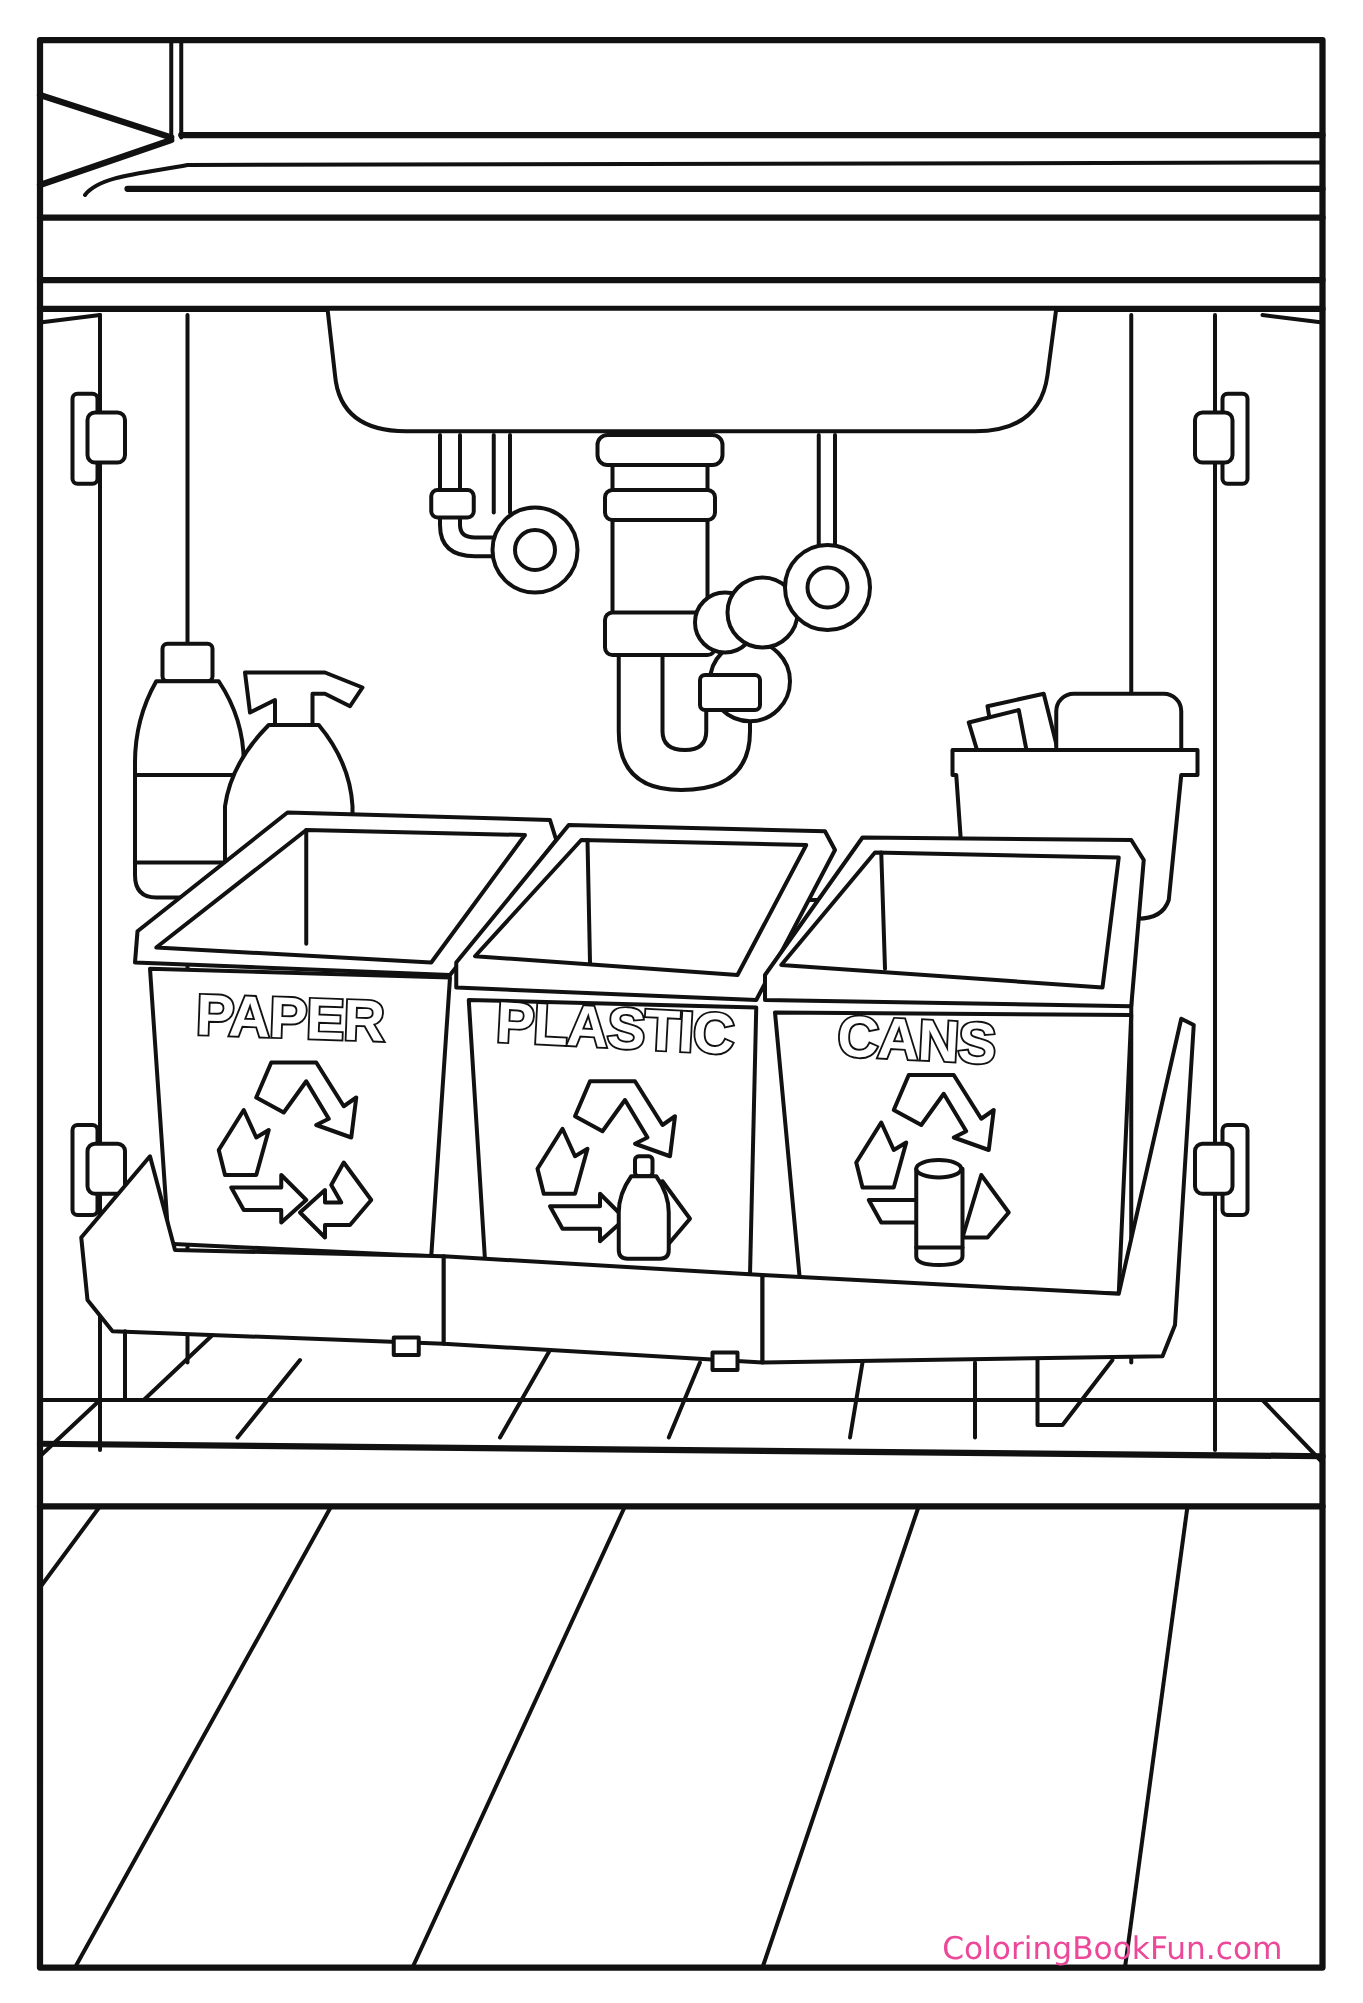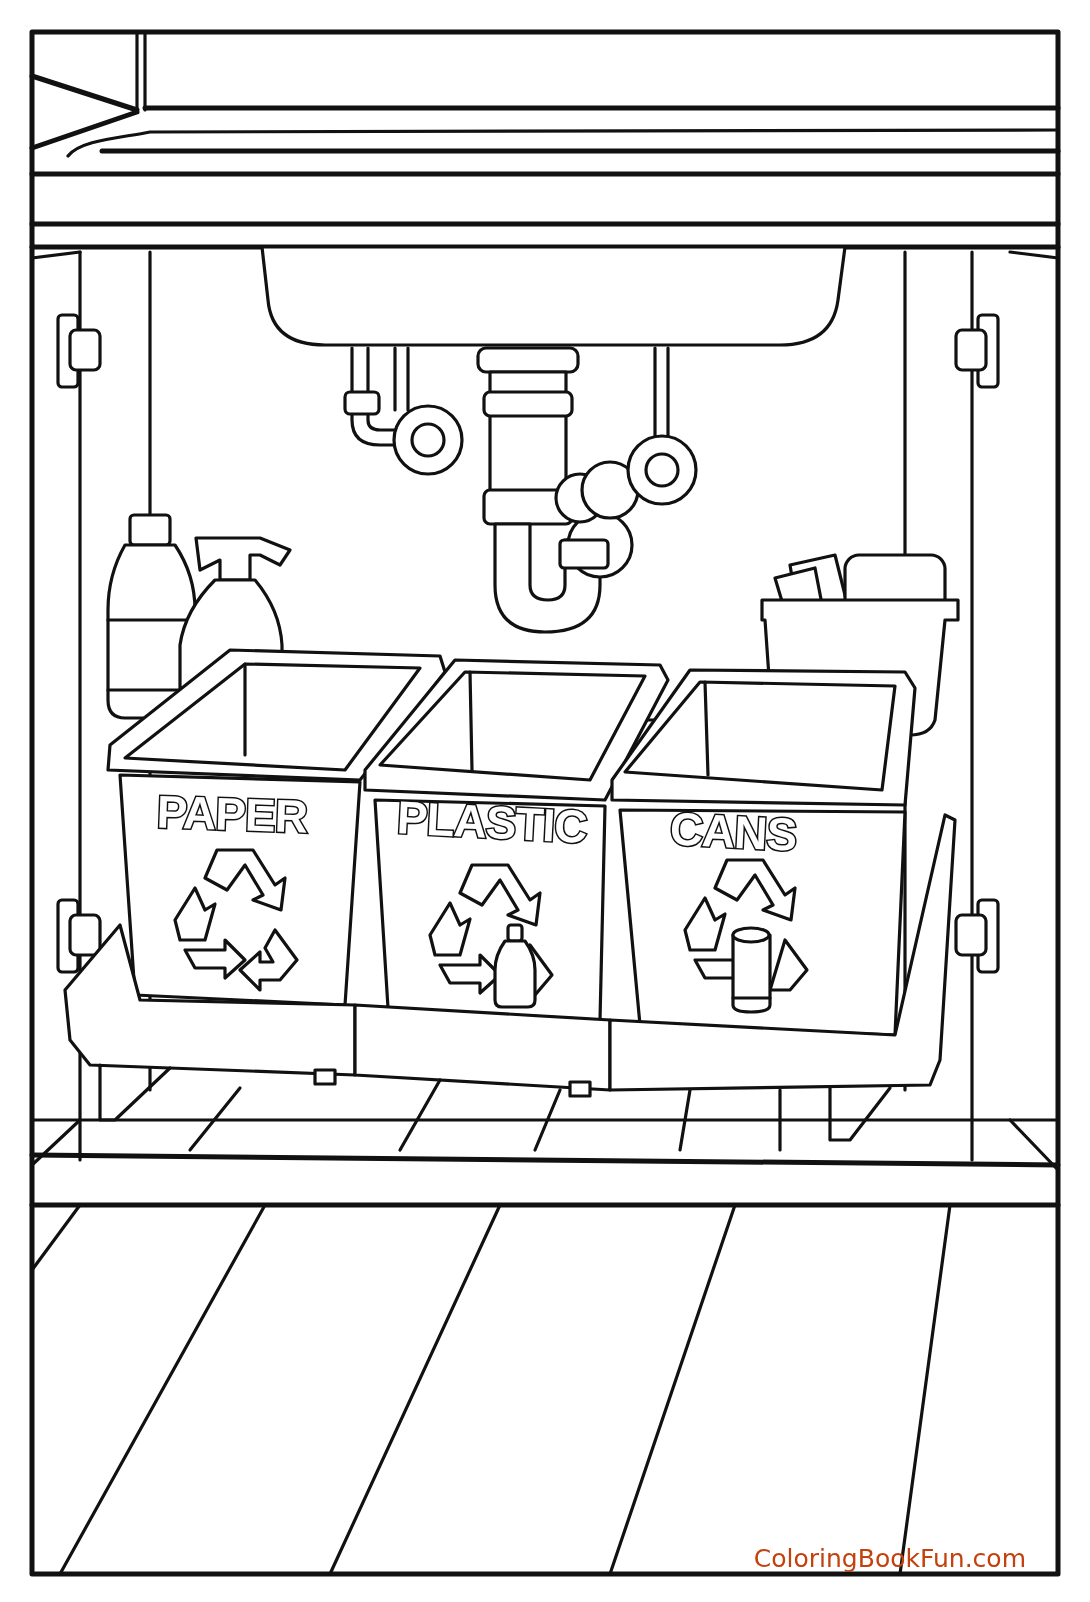--- a/index.html
+++ b/index.html
@@ -2,21 +2,21 @@
 <html><head>
   <meta charset="utf-8">
   <style>
     html,body{margin:0;padding:0;background:#ffffff;}
     body{width:1090px;height:1602px;position:relative;overflow:hidden;font-family:"Liberation Sans",sans-serif;}
     svg{position:absolute;left:0;top:0;}
     .ln{fill:none;stroke:#111;stroke-width:3.2;stroke-linejoin:round;stroke-linecap:round;}
     .lnb{fill:none;stroke:#111;stroke-width:5;stroke-linejoin:round;stroke-linecap:round;}
     .fw{fill:#fff;stroke:#111;stroke-width:3.2;stroke-linejoin:round;}
     .lbl{font-family:"Liberation Sans",sans-serif;font-weight:bold;fill:#fff;stroke:#111;stroke-width:3;paint-order:stroke;letter-spacing:-1px;}
-    .watermark{position:absolute;right:64px;top:1544px;font-family:"DejaVu Sans",sans-serif;font-size:25px;color:#c2410c;}
+    .watermark{position:absolute;right:64px;top:1544px;font-family:"DejaVu Sans",sans-serif;font-size:25px;color:#ec4899;}
   </style>
 </head>
 <body>
 
 <svg width="1090" height="1602" viewBox="0 0 1090 1602">
 
   <rect x="32" y="32" width="1026" height="1542" class="lnb"></rect>
 
   <g>
     <line x1="137" y1="33" x2="137" y2="110" class="ln"></line>

